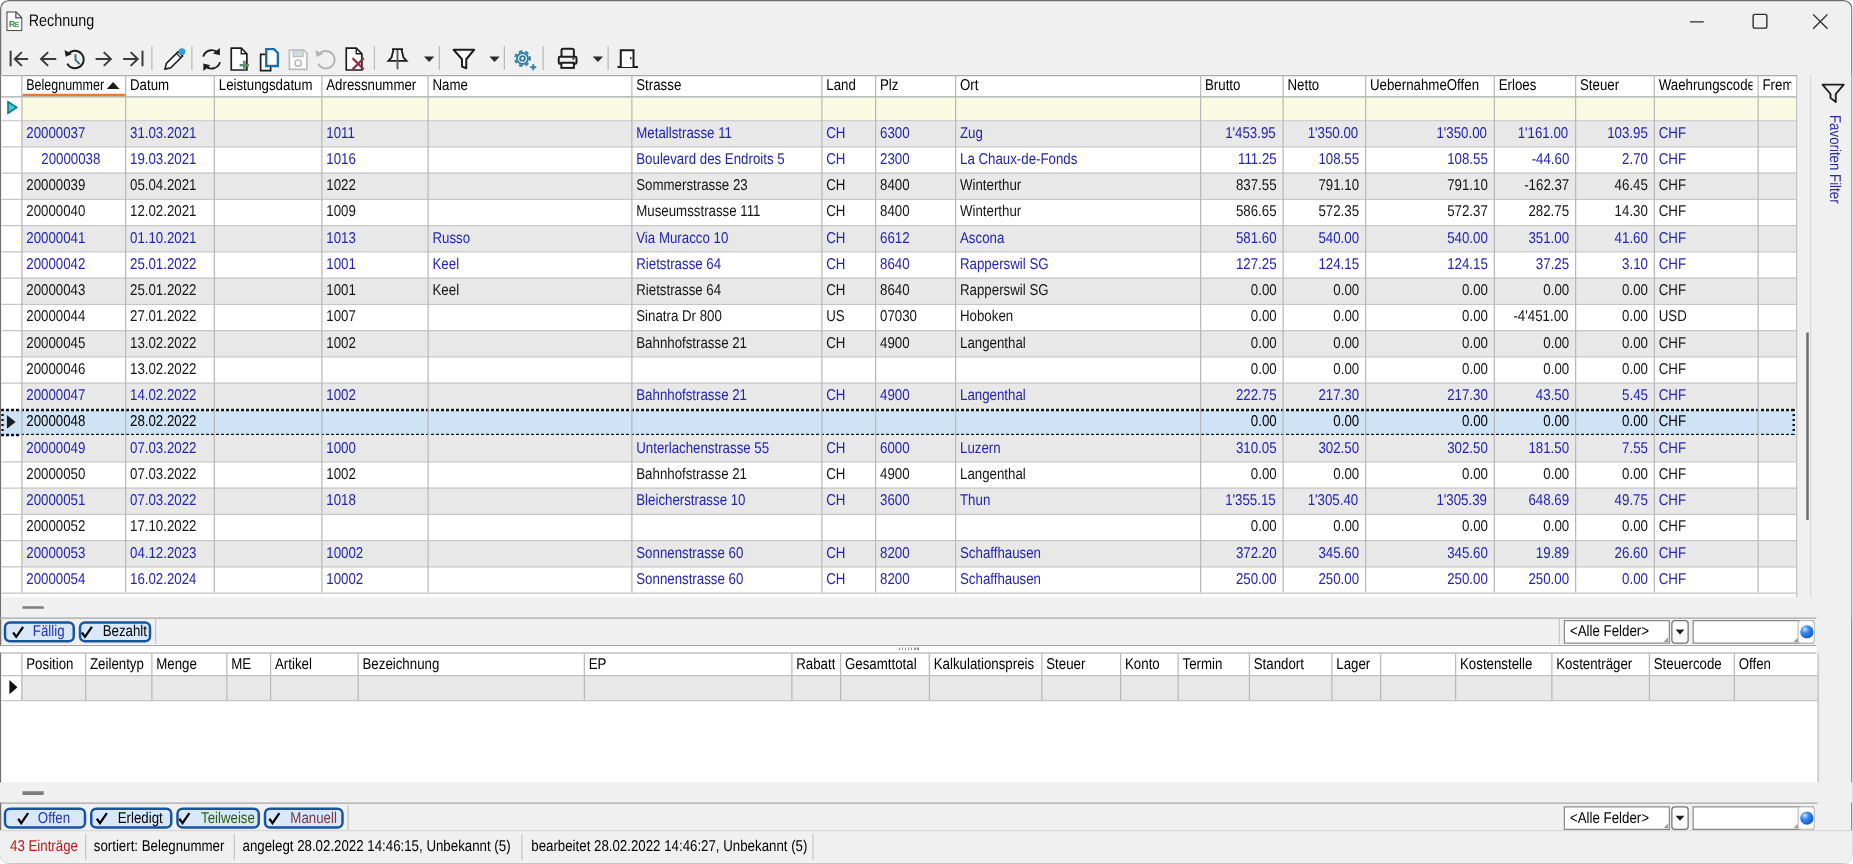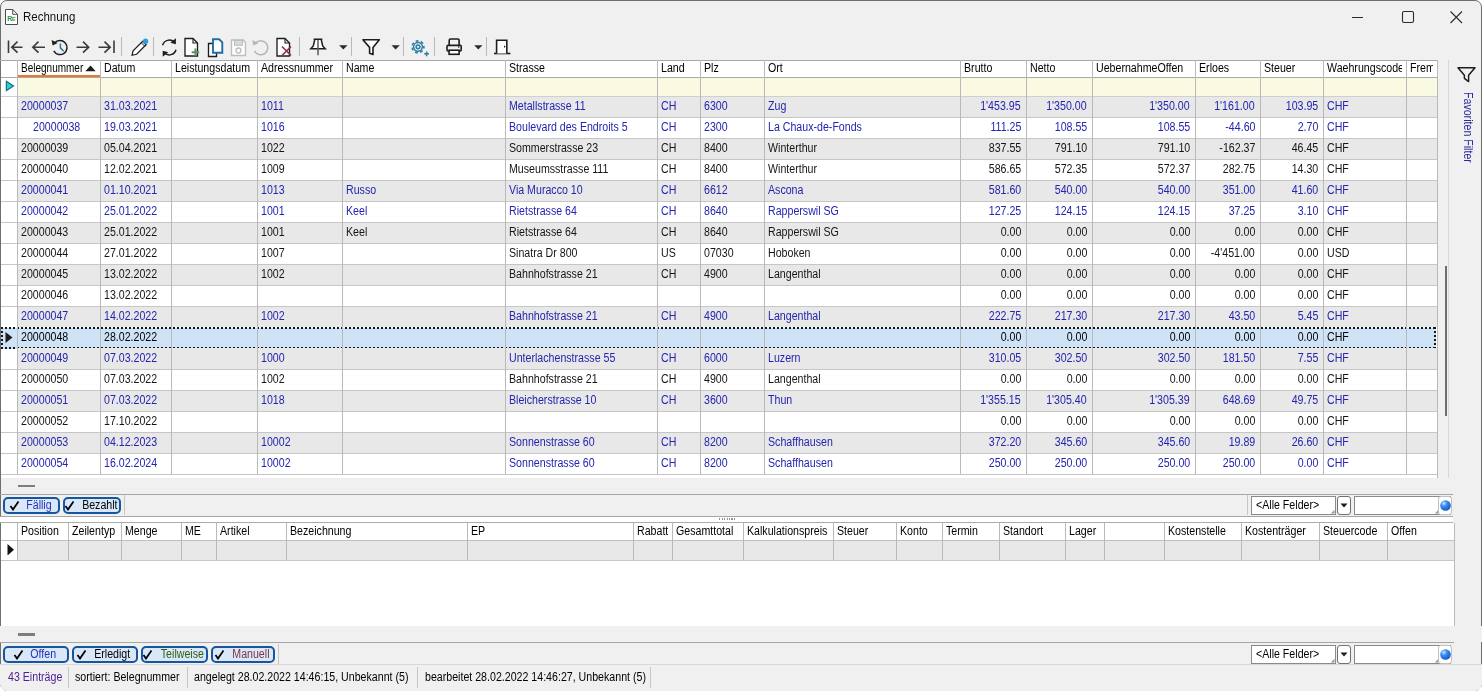--- a/index.html
+++ b/index.html
@@ -520,20 +520,20 @@
       <defs>
         <radialGradient id="bg2" cx="0.35" cy="0.3" r="0.8">
           <stop offset="0" stop-color="#cfe6ff"></stop>
           <stop offset="0.35" stop-color="#3b8df0"></stop>
           <stop offset="1" stop-color="#0a50c0"></stop>
         </radialGradient>
       </defs>
       <circle cx="5.5" cy="5.5" r="5.3" fill="url(#bg2)"></circle>
     </svg>
 <div style="left:0px;top:664px;width:1482px;height:27px;background:#f0f0f0;border-top:1px solid #d8d8d8;"></div>
-<div style="left:8px;top:664px;height:26px;font-size:12.5px;line-height:26px;color:#4c1d95;white-space:nowrap;"><span class="s" style="transform-origin:left center;">43 Einträge</span></div>
+<div style="left:8px;top:664px;height:26px;font-size:12.5px;line-height:26px;color:#b91c1c;white-space:nowrap;"><span class="s" style="transform-origin:left center;">43 Einträge</span></div>
 <div style="left:75px;top:664px;height:26px;font-size:12.5px;line-height:26px;color:#000;white-space:nowrap;"><span class="s" style="transform-origin:left center;">sortiert: Belegnummer</span></div>
 <div style="left:194px;top:664px;height:26px;font-size:12.5px;line-height:26px;color:#000;white-space:nowrap;"><span class="s" style="transform-origin:left center;">angelegt 28.02.2022 14:46:15, Unbekannt (5)</span></div>
 <div style="left:425px;top:664px;height:26px;font-size:12.5px;line-height:26px;color:#000;white-space:nowrap;"><span class="s" style="transform-origin:left center;">bearbeitet 28.02.2022 14:46:27, Unbekannt (5)</span></div>
 <div style="left:68px;top:667px;width:1px;height:21px;background:#c6c6c6;"></div>
 <div style="left:187px;top:667px;width:1px;height:21px;background:#c6c6c6;"></div>
 <div style="left:417px;top:667px;width:1px;height:21px;background:#c6c6c6;"></div>
 <div style="left:650px;top:667px;width:1px;height:21px;background:#c6c6c6;"></div>
 </div>
 </body></html>

